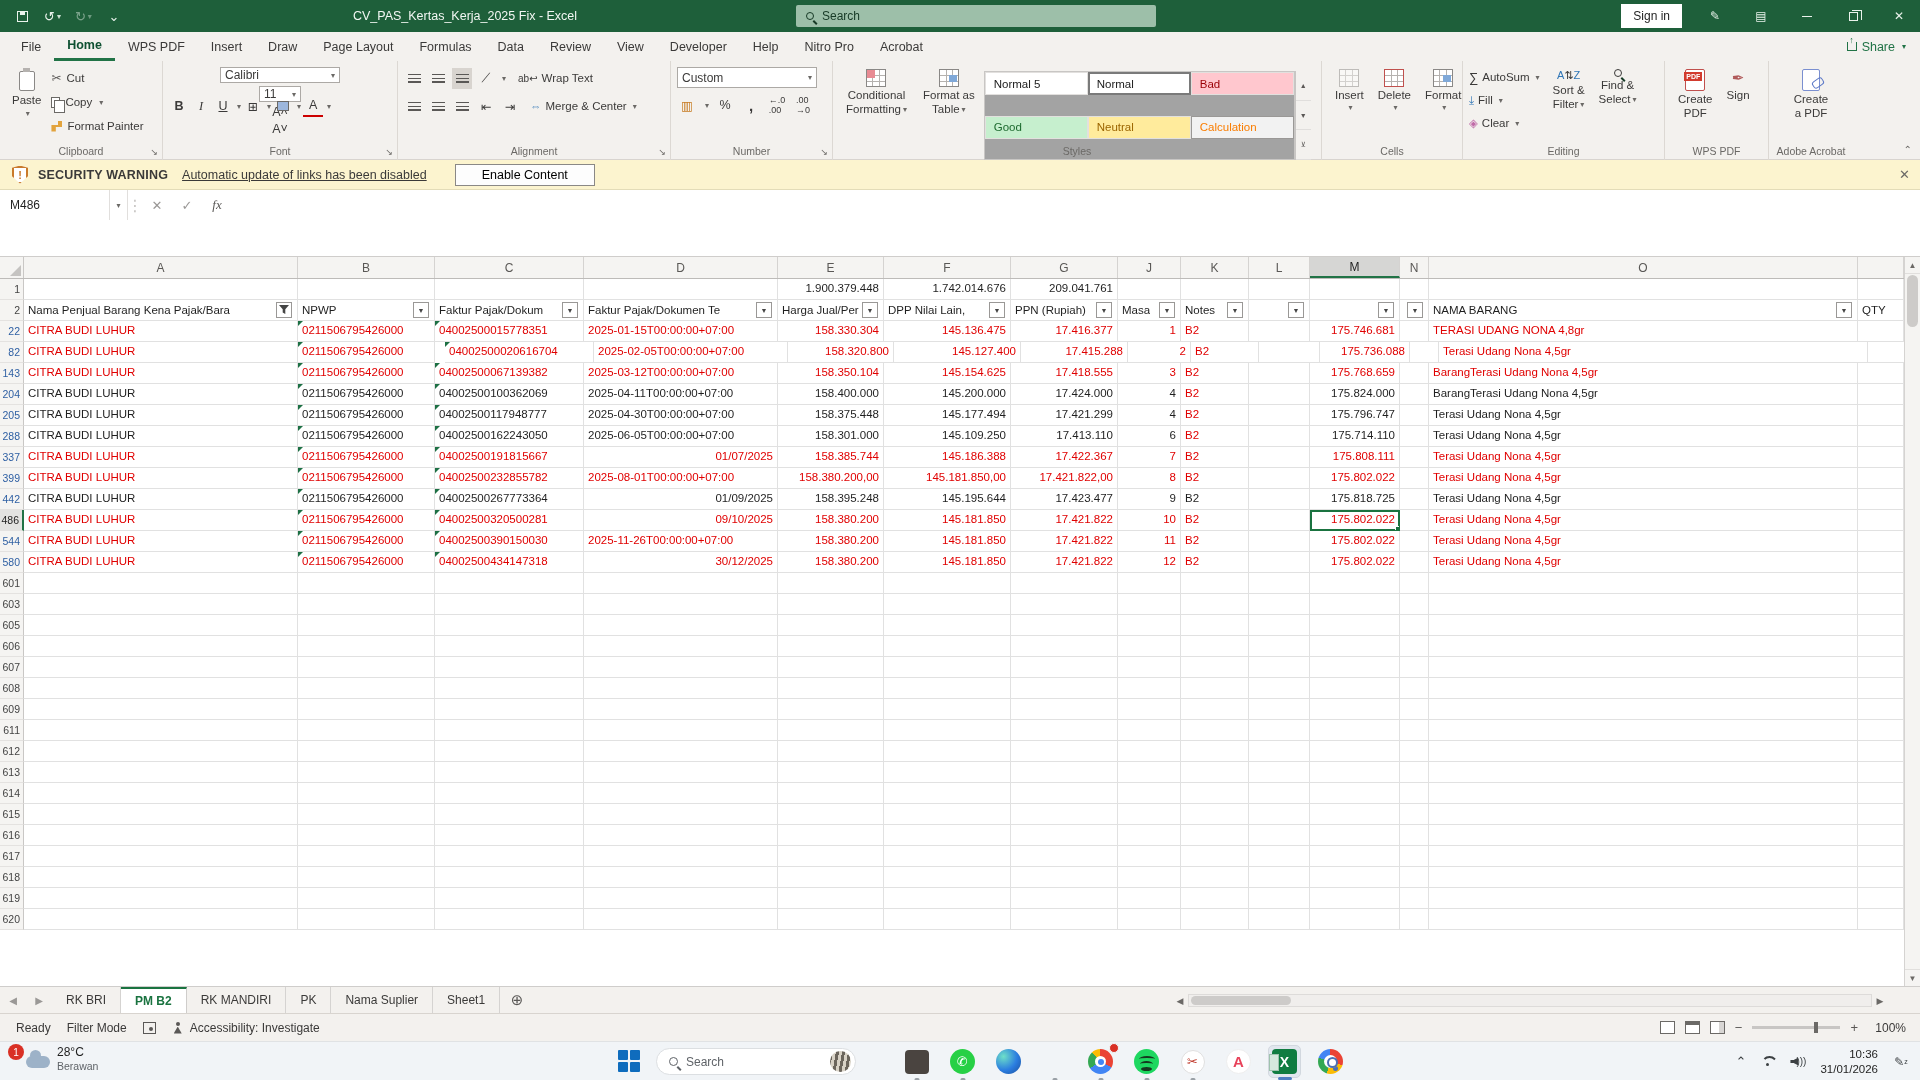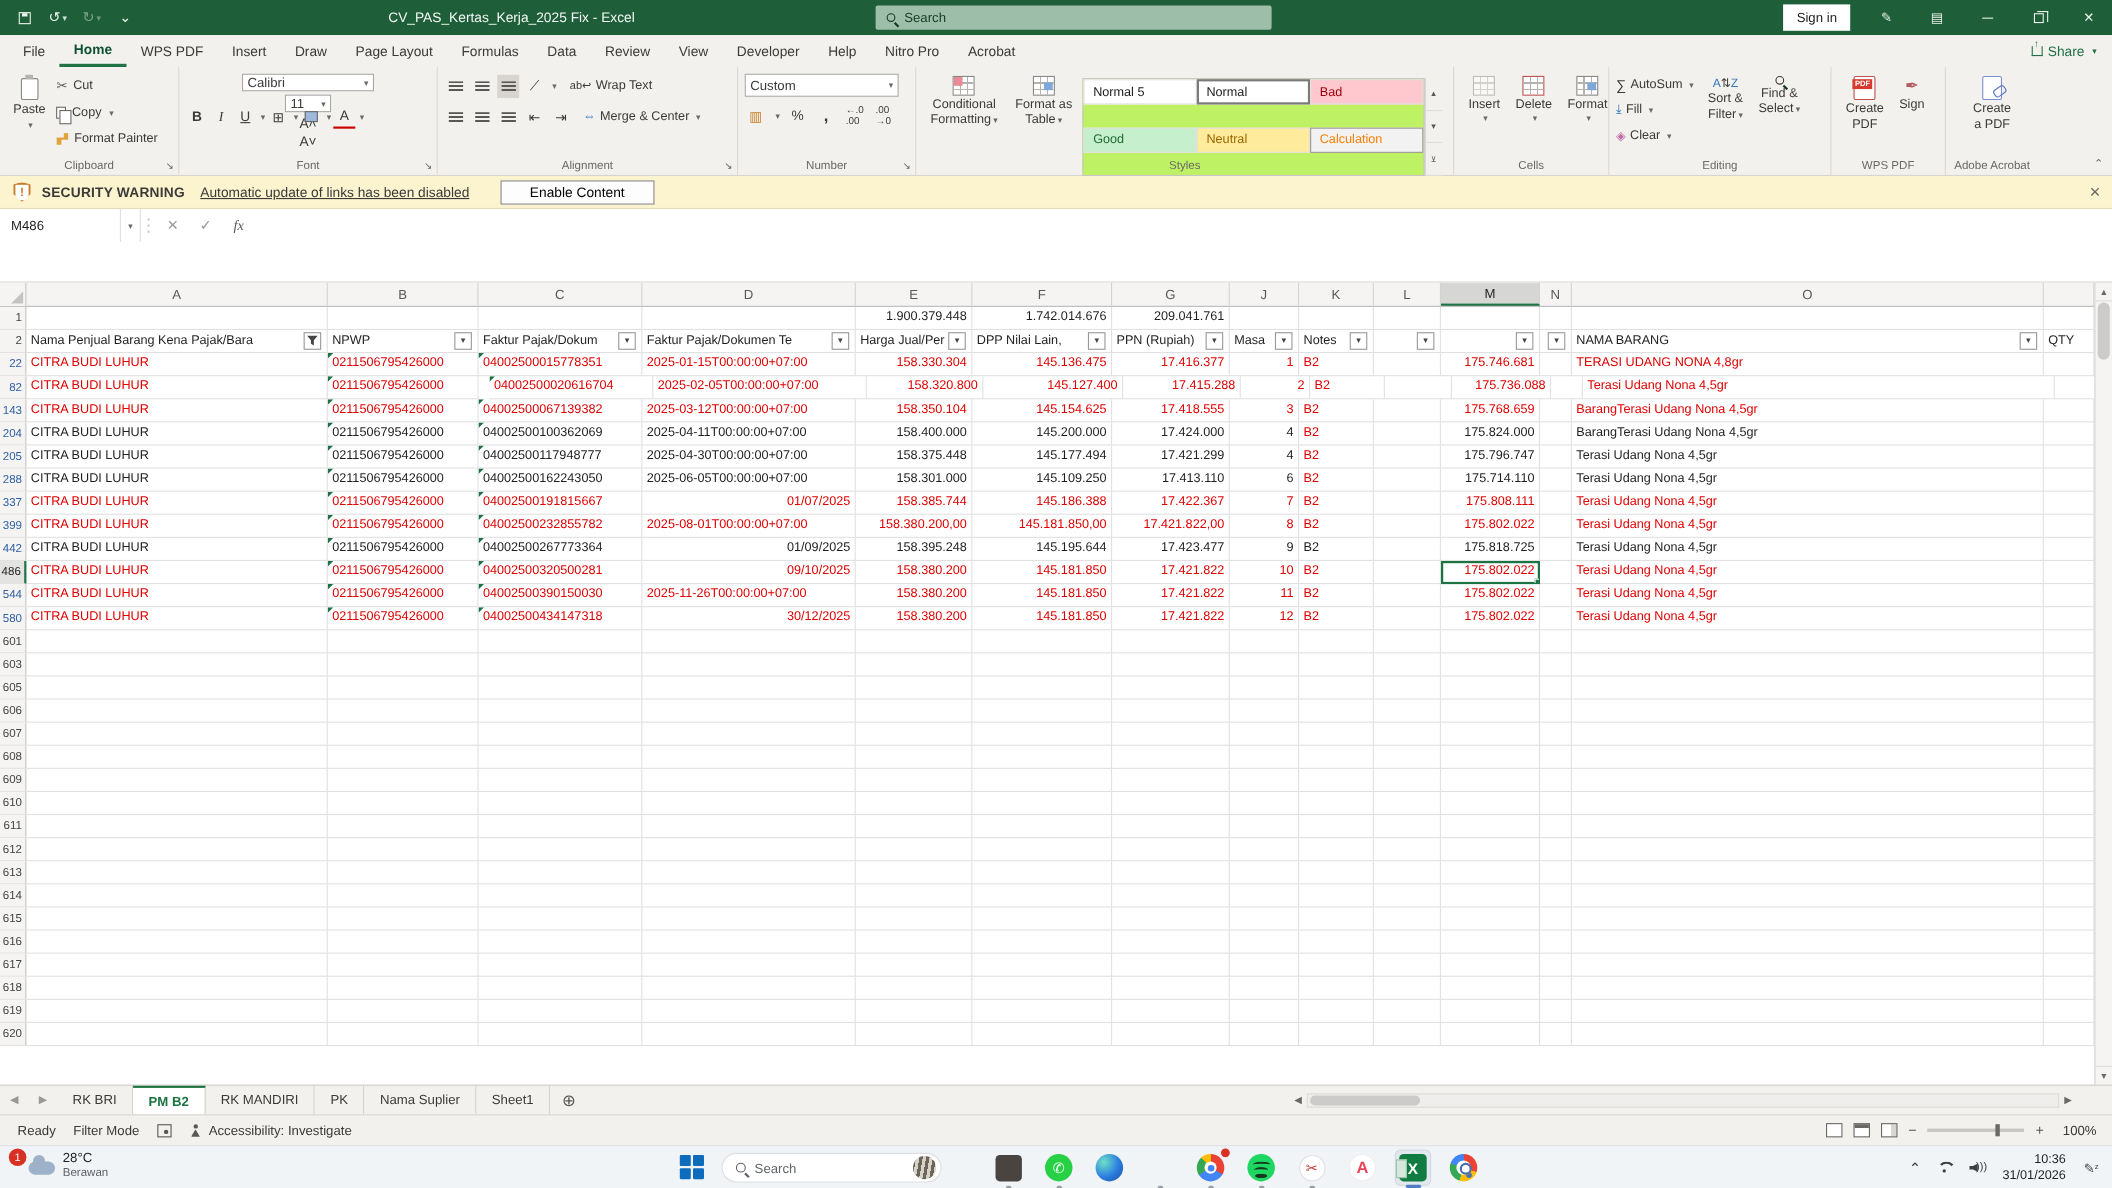--- a/index.html
+++ b/index.html
@@ -44,21 +44,21 @@
   .scis{color:#5a5856;font-size:12px;}
   .copyic{width:9px;height:11px;border:1.2px solid #6b6966;background:#fff;position:relative;}
   .copyic::before{content:"";position:absolute;left:2px;top:2px;width:9px;height:11px;border:1.2px solid #6b6966;background:#fff;}
   .fpic{width:11px;height:11px;background:#e2a33d;clip-path:polygon(0 40%,60% 40%,60% 0,100% 0,100% 60%,40% 60%,40% 100%,0 100%);}
   .combo{background:#fff;border:1px solid #aca9a5;height:21px;display:flex;align-items:center;justify-content:space-between;padding:0 4px;font-size:12px;}
   .fbtn{min-width:20px;height:21px;display:flex;align-items:center;justify-content:center;font-size:12.5px;color:#3b3a39;}
   .fbtn.sel{background:#d8d4cf;}
   .bars{width:13px;height:9px;background:repeating-linear-gradient(#5a5856 0 1.4px,transparent 1.4px 3.6px);}
   .ubar{border-bottom:2px solid #c00;padding-bottom:1px;}
   .fillic{width:12px;height:10px;background:#9db7dd;border:1px solid #6b6966;}
-  .stygal{display:flex;border:1px solid #c8c6c4;background:#bef264;}
+  .stygal{display:flex;border:1px solid #c8c6c4;background:#a3a3a3;}
   .stycell{width:103px;height:23px;display:flex;align-items:center;padding-left:8px;font-size:11.5px;border:1px solid #e2e0de;}
   .stycell.selected{outline:2px solid #7a7a7a;outline-offset:-2px;}
   .styscroll{width:16px;display:flex;flex-direction:column;border-left:1px solid #c8c6c4;}
   .styscroll span{flex:1;display:flex;align-items:center;justify-content:center;font-size:7px;color:#5a5856;border-bottom:1px solid #e0dedc;}
   .iconbtn{display:flex;flex-direction:column;align-items:center;gap:2px;padding:2px 7px;font-size:11.5px;}
   .gridic{width:20px;height:18px;background:linear-gradient(#fff,#fff),#fff;border:1px solid #8a8886;position:relative;}
   .gridic::before{content:"";position:absolute;inset:0;background:
      linear-gradient(#00000000 0 0),repeating-linear-gradient(90deg,transparent 0 5.5px,#b5b2af 5.5px 6.5px),repeating-linear-gradient(transparent 0 5px,#b5b2af 5px 6px);}
   .gic-red::after{content:"";position:absolute;left:0;top:0;width:8px;height:8px;background:#e88b93;}
   .gic-blue::after{content:"";position:absolute;right:1px;top:5px;width:8px;height:7px;background:#7fa8d8;}
@@ -947,37 +947,20 @@
         <div class="gc" style="width: 107px;"></div>
         <div class="gc" style="width: 63px;"></div>
         <div class="gc" style="width: 68px;"></div>
         <div class="gc" style="width: 61px;"></div>
         <div class="gc" style="width: 90px;"></div>
         <div class="gc" style="width: 29px;"></div>
         <div class="gc" style="width: 429px;"></div>
         <div class="gc" style="width: 46px;"></div>
       </div>
       <div class="gr">
-        <div class="rn">610</div>
-        <div class="gc" style="width: 274px;"></div>
-        <div class="gc" style="width: 137px;"></div>
-        <div class="gc" style="width: 149px;"></div>
-        <div class="gc" style="width: 194px;"></div>
-        <div class="gc" style="width: 106px;"></div>
-        <div class="gc" style="width: 127px;"></div>
-        <div class="gc" style="width: 107px;"></div>
-        <div class="gc" style="width: 63px;"></div>
-        <div class="gc" style="width: 68px;"></div>
-        <div class="gc" style="width: 61px;"></div>
-        <div class="gc" style="width: 90px;"></div>
-        <div class="gc" style="width: 29px;"></div>
-        <div class="gc" style="width: 429px;"></div>
-        <div class="gc" style="width: 46px;"></div>
-      </div>
-      <div class="gr">
         <div class="rn">611</div>
         <div class="gc" style="width: 274px;"></div>
         <div class="gc" style="width: 137px;"></div>
         <div class="gc" style="width: 149px;"></div>
         <div class="gc" style="width: 194px;"></div>
         <div class="gc" style="width: 106px;"></div>
         <div class="gc" style="width: 127px;"></div>
         <div class="gc" style="width: 107px;"></div>
         <div class="gc" style="width: 63px;"></div>
         <div class="gc" style="width: 68px;"></div>

